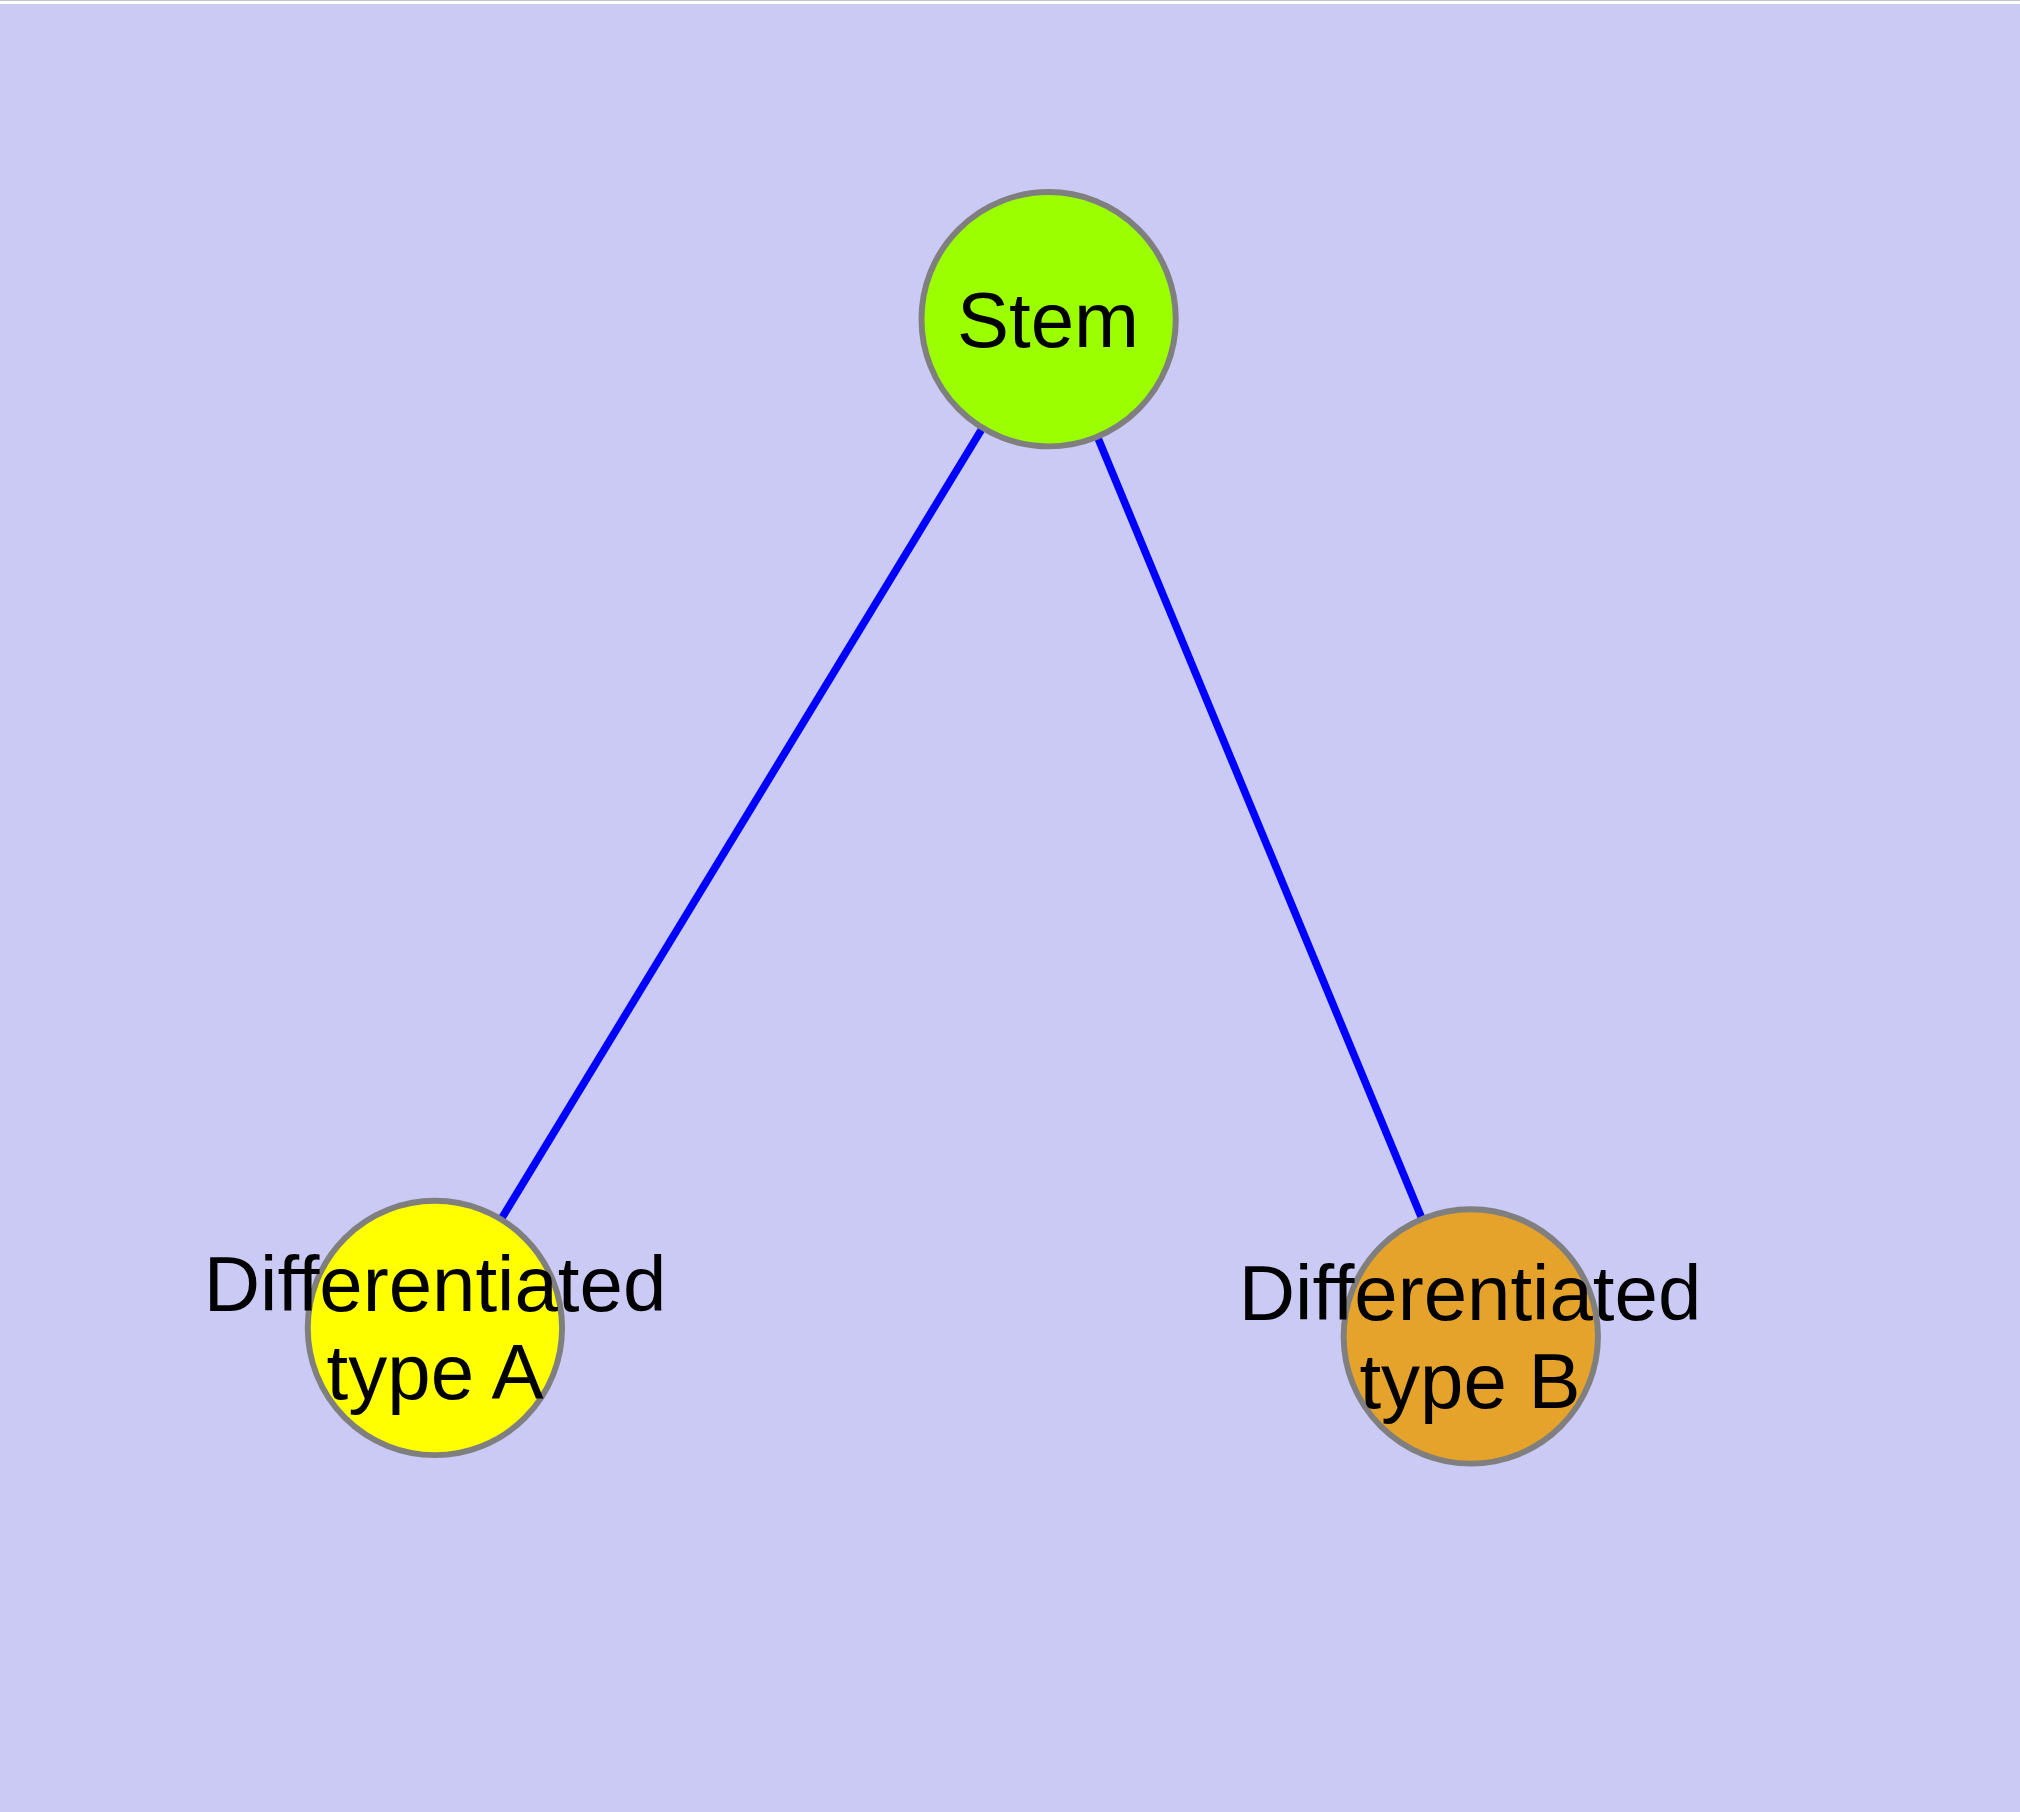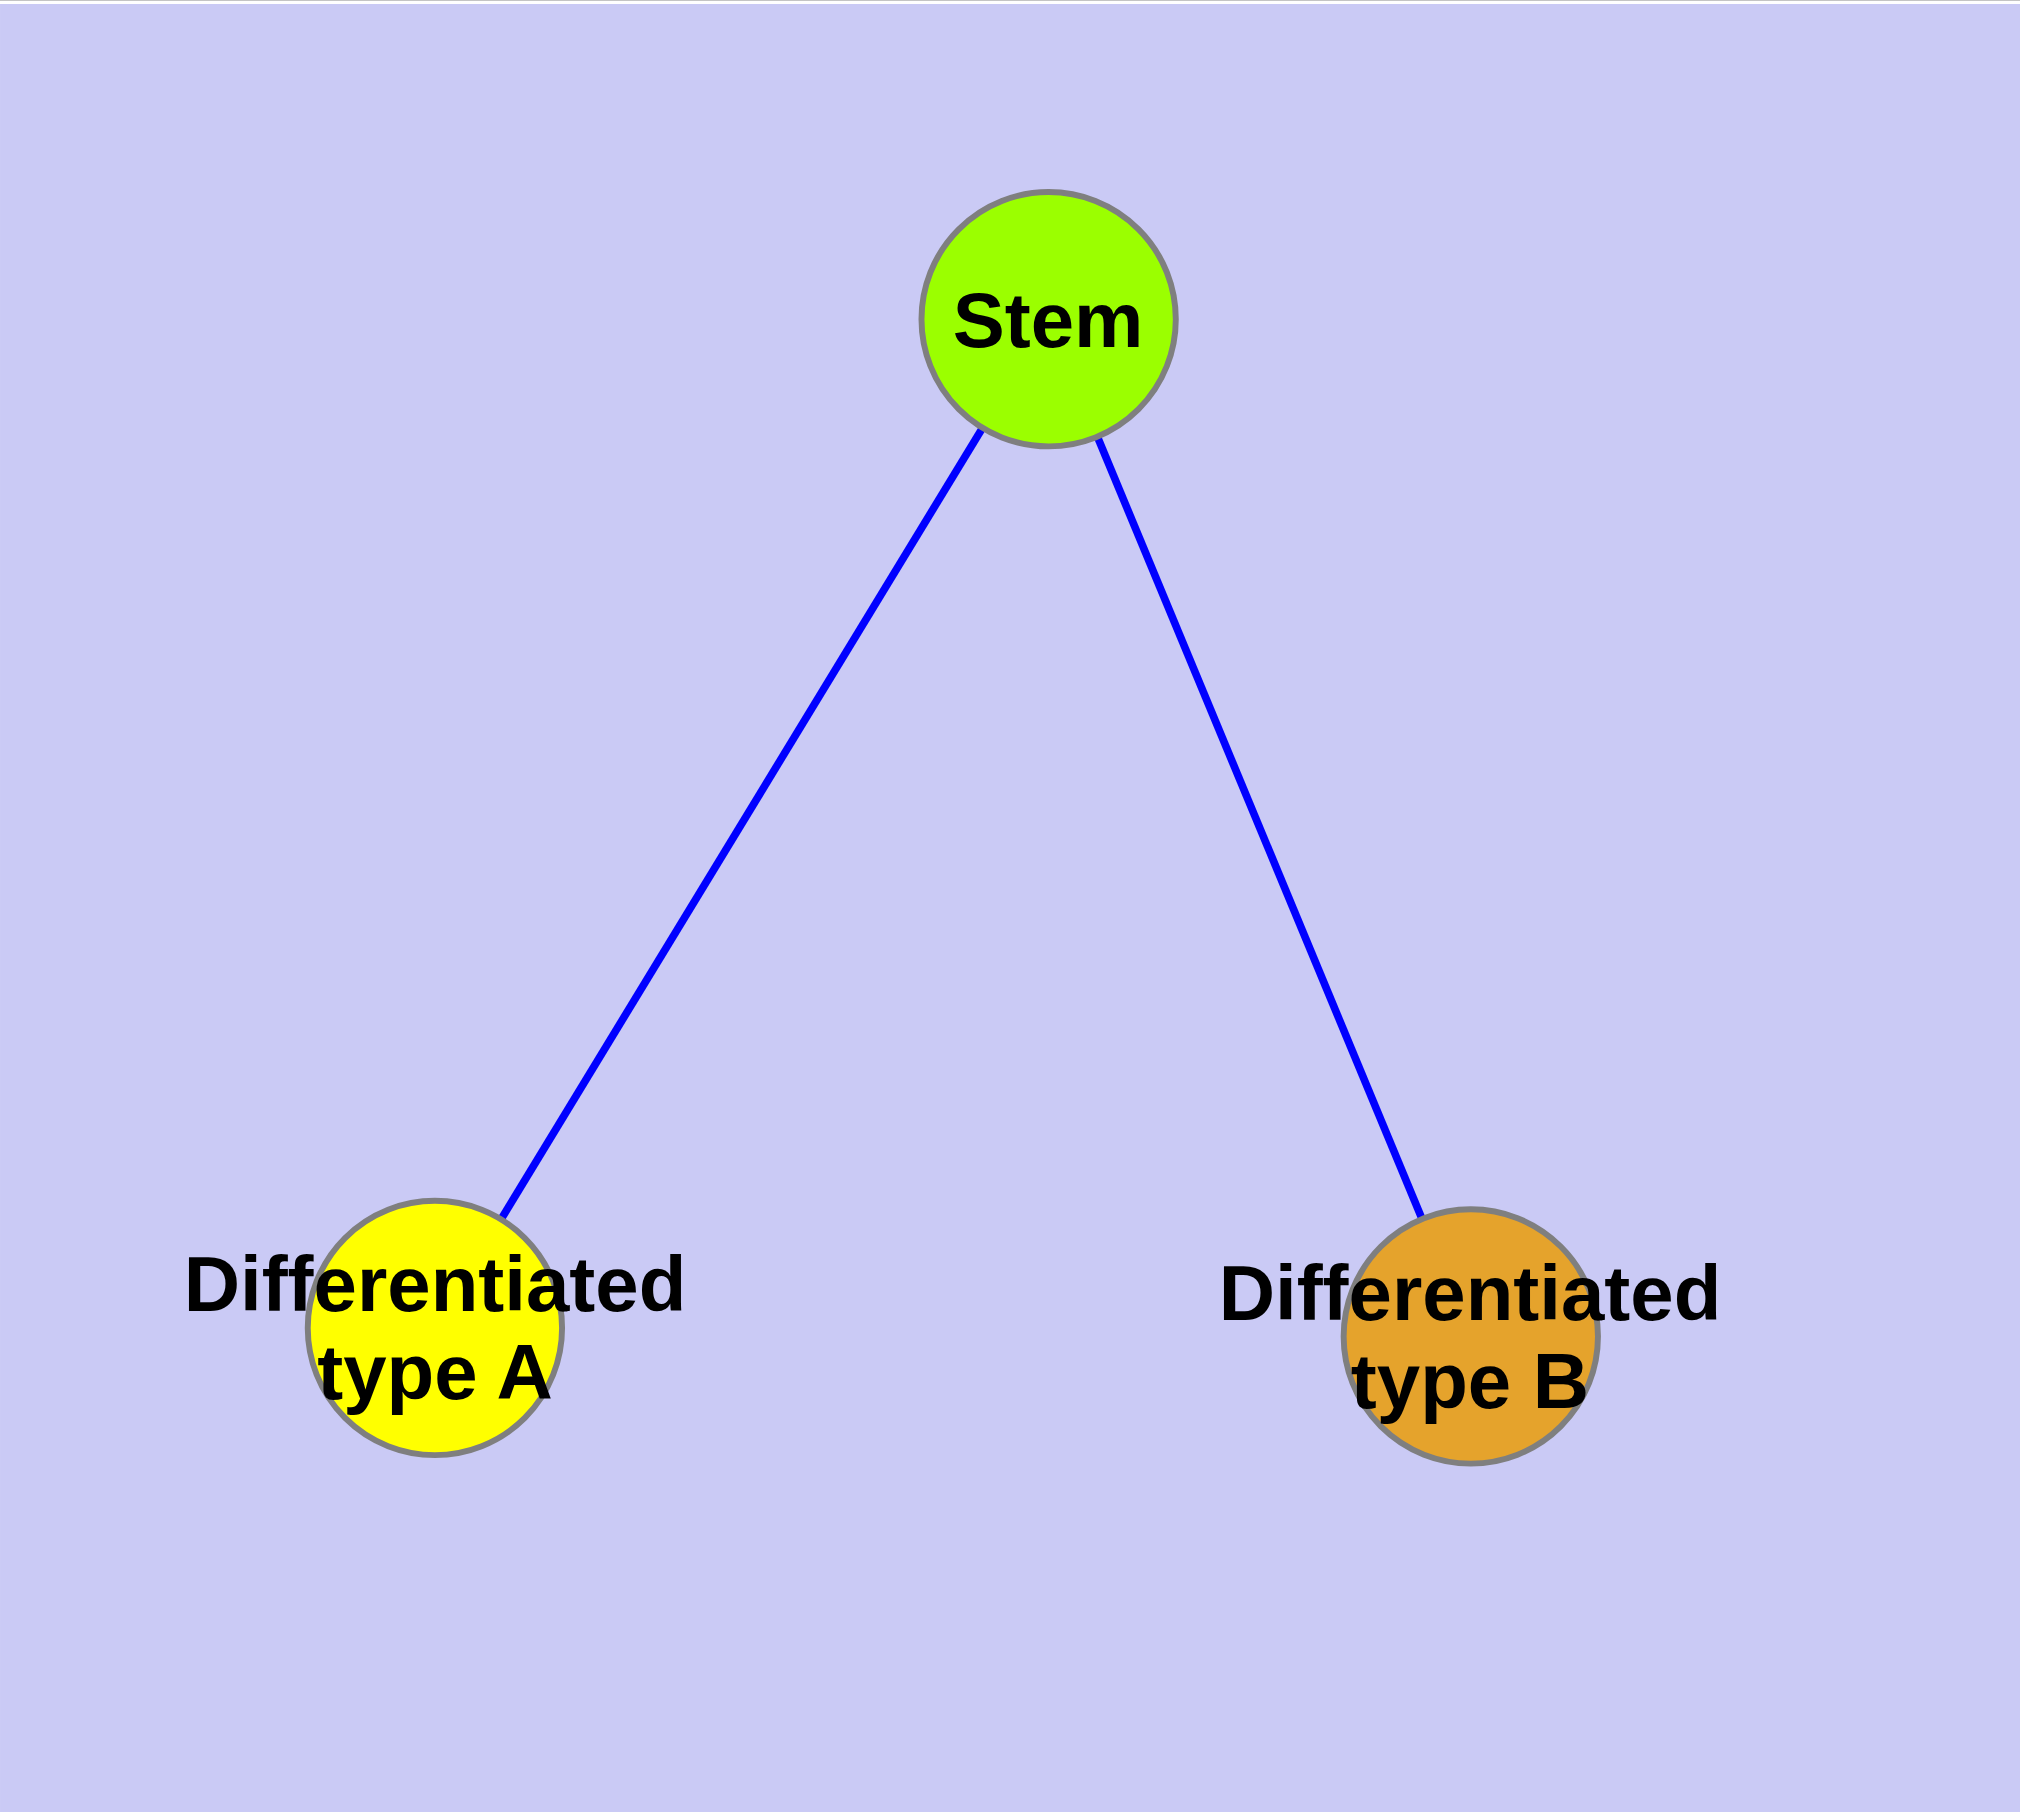--- a/index.html
+++ b/index.html
@@ -36,21 +36,21 @@
   }
   .edge-line {
     stroke-width: 9;
     fill: none;
   }
   .node-label {
     position: absolute;
     transform: translate(-50%, -50%);
     z-index: 3;
     color: #000000;
-    font-weight: bold;
+    font-weight: normal;
     font-size: 78px;
     line-height: 1.13;
     text-align: center;
     white-space: pre;
     letter-spacing: 0px;
   }
   
   .label-stem   { left: 1048px; top: 320px; }
   .label-type-a { left: 435px;  top: 1328px; }
   .label-type-b { left: 1470px; top: 1337px; }

